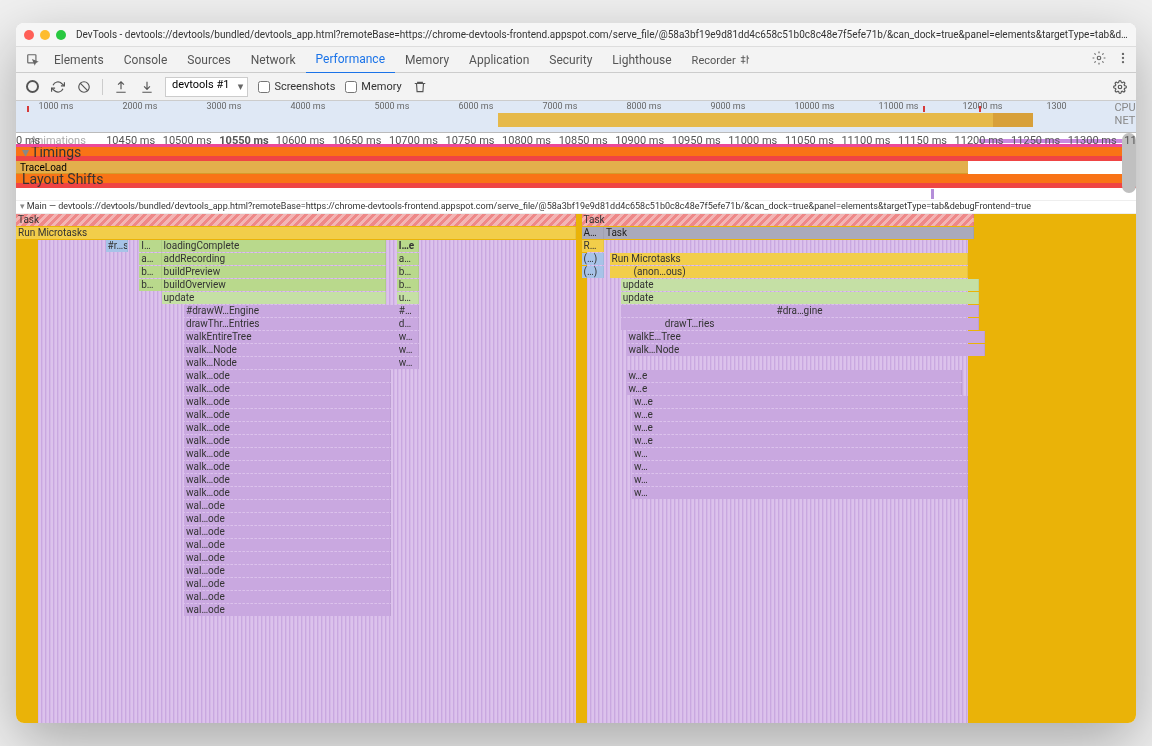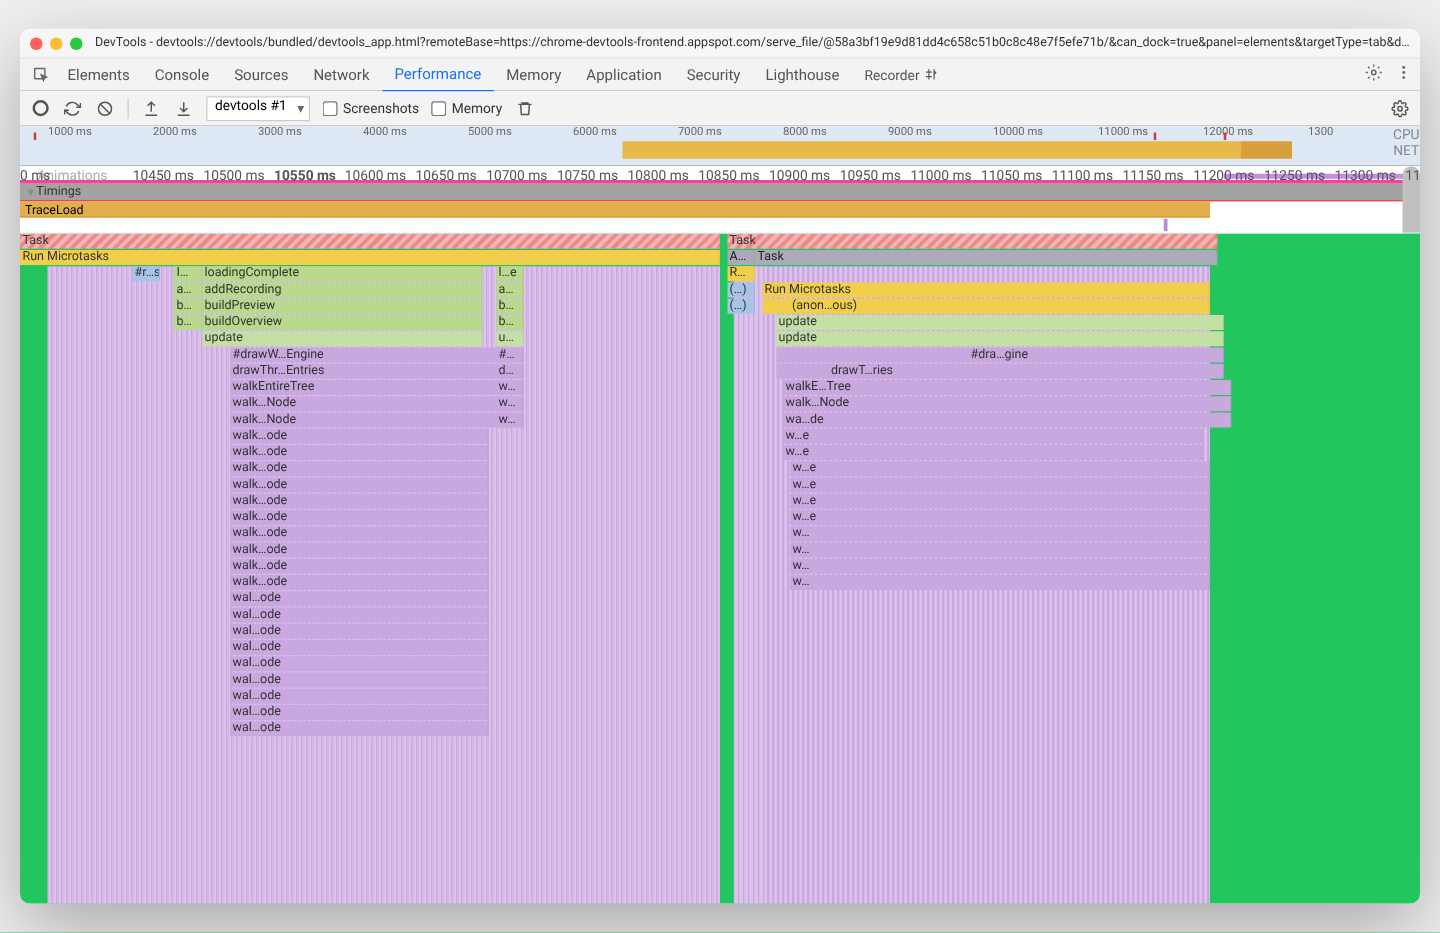--- a/index.html
+++ b/index.html
@@ -25,29 +25,29 @@
 .overview{height:32px;background:#dfe8f5;position:relative;border-bottom:1px solid #bbb}
 .ov-ticks{display:flex;height:12px;position:relative}
 .ov-tick{position:absolute;font-size:9px;color:#666;top:0}
 .ov-act{position:absolute;left:43%;right:5%;top:12px;height:14px;background:linear-gradient(to right,#e6b94a 0%,#e6b94a 85%,#d8a03a 85%,#d8a03a 92%,transparent 92%)}
 .ov-side{position:absolute;right:0;top:0;width:22px;height:100%;font-size:8px;color:#888;text-align:center}
 .ov-mark{position:absolute;width:2px;height:6px;background:#d63a3a;top:5px}
 .ruler{height:14px;display:flex;background:#fff;border-bottom:3px solid #ec4899;position:relative;font-size:9px;color:#555}
 .ruler span{position:absolute;top:1px}
 .net-strip{position:absolute;right:3px;bottom:1px;left:86%;height:4px;background:#c98ae0}
 .tracks{overflow:hidden;flex:0 0 auto}
-.trk-head{height:14px;display:flex;align-items:center;padding-left:6px;font-size:10px;color:#333;border-bottom:1px solid #ef4444;background:#a3a3a3}
+.trk-head{height:14px;display:flex;align-items:center;padding-left:6px;font-size:14px;color:#333;border-bottom:5px solid #ef4444;background:#f97316}
 .trk-head.exp::before{content:"▾ ";color:#888;margin-right:2px}
 .trk-head.col::before{content:"▸ ";color:#888;margin-right:2px}
 .traceload{height:13px;background:#e3af4c;border-bottom:1px solid #d69a2a;width:85%}
 .ls-strip{height:13px;position:relative;border-bottom:1px solid #eee}
 .ls-mark{position:absolute;width:3px;height:10px;background:#b48ed9;top:1px;right:18%}
 .main-hdr{height:13px;font-size:9px;color:#333;padding-left:4px;white-space:nowrap;overflow:hidden;border-bottom:1px solid #eee;background:#fff}
 .main-hdr::before{content:"▾ ";color:#888}
-.flame{flex:1;position:relative;overflow:hidden;background:#22c55e}
+.flame{flex:1;position:relative;overflow:hidden;background:#eab308}
 .row{height:13px;position:relative}
 .seg{position:absolute;height:12px;font-size:10px;padding:0 2px;white-space:nowrap;overflow:hidden;border-right:1px solid rgba(0,0,0,0.05);line-height:12px;color:#333}
 .task{background:repeating-linear-gradient(135deg,#e88 0,#e88 3px,#f3b5b5 3px,#f3b5b5 6px)}
 .task2{background:#aab;color:#222}
 .run{background:#f2ce4a}
 .timer{background:#f2ce4a}
 .green{background:#b9d98c}
 .blue{background:#a7c3e8}
 .purple{background:#c9a8e0}
 .ltgrn{background:#c5e0a5}
@@ -202,42 +202,44 @@
       <span style="left: 78.75%;">11150 ms</span>
       <span style="left: 83.8%;">11200 ms</span>
       <span style="left: 88.85%;">11250 ms</span>
       <span style="left: 93.9%;">11300 ms</span>
       <span style="left: 98.95%;">1135</span>
     </div>
 
   <div class="tracks">
     <div class="trk-head exp">Timings</div>
     <div class="traceload"><span style="font-size:10px;padding-left:4px">TraceLoad</span></div>
+    <div class="trk-head">Layout Shifts</div>
     <div class="ls-strip">
         <div class="ls-mark"></div>
       </div>
+    <div class="main-hdr">Main — devtools://devtools/bundled/devtools_app.html?remoteBase=https://chrome-devtools-frontend.appspot.com/serve_file/@58a3bf19e9d81dd4c658c51b0c8c48e7f5efe71b/&amp;can_dock=true&amp;panel=elements&amp;targetType=tab&amp;debugFrontend=true</div>
   </div>
 
   <div class="flame" id="flame">
     <div class="flame-bg l"></div>
     <div class="flame-bg r"></div>
   <div class="row">
         <div class="seg task" style="left: 0%; width: 50%;">Task</div>
         <div class="seg task" style="left: 50.5%; width: 35%;">Task</div>
       </div>
       <div class="row">
         <div class="seg run" style="left: 0%; width: 50%;">Run Microtasks</div>
         <div class="seg task2" style="left: 50.5%; width: 2%;">A…</div>
         <div class="seg task2" style="left: 52.5%; width: 33%;">Task</div>
       </div>
       <div class="row">
         <div class="seg blue" style="left: 8%; width: 2%;">#r…s</div>
         <div class="seg green" style="left: 11%; width: 2%;">I…</div>
         <div class="seg green" style="left: 13%; width: 20%;">loadingComplete</div>
-        <div class="seg green" style="left: 34%; width: 2%;">l…e</div>
+        <div class="seg green" style="left: 34%; width: 2%; font-weight: bold;">l…e</div>
         <div class="seg timer" style="left: 50.5%; width: 2%;">R…</div>
       </div>
       <div class="row">
         <div class="seg green" style="left: 11%; width: 2%;">a…</div>
         <div class="seg green" style="left: 13%; width: 20%;">addRecording</div>
         <div class="seg green" style="left: 34%; width: 2%;">a…</div>
         <div class="seg blue" style="left: 50.5%; width: 2%;">(…)</div>
         <div class="seg run" style="left: 53%; width: 32%;">Run Microtasks</div>
       </div>
       <div class="row">
@@ -274,21 +276,20 @@
         <div class="seg purple" style="left: 54.5%; width: 32%;">walkE…Tree</div>
       </div>
       <div class="row">
         <div class="seg purple" style="left: 15%; width: 20%;">walk…Node</div>
         <div class="seg purple" style="left: 34%; width: 2%;">w…</div>
         <div class="seg purple" style="left: 54.5%; width: 32%;">walk…Node</div>
       </div>
       <div class="row">
         <div class="seg purple" style="left: 15%; width: 20%;">walk…Node</div>
         <div class="seg purple" style="left: 34%; width: 2%;">w…</div>
-        <div class="seg purple" style="left: 54.5%; width: 32%;">wa…de</div>
       </div>
       <div class="row">
         <div class="seg purple" style="left: 15%; width: 18.5%;">walk…ode</div>
         <div class="seg purple" style="left: 54.5%; width: 30%;">w…e</div>
       </div>
       <div class="row">
         <div class="seg purple" style="left: 15%; width: 18.5%;">walk…ode</div>
         <div class="seg purple" style="left: 54.5%; width: 30%;">w…e</div>
       </div>
       <div class="row">

